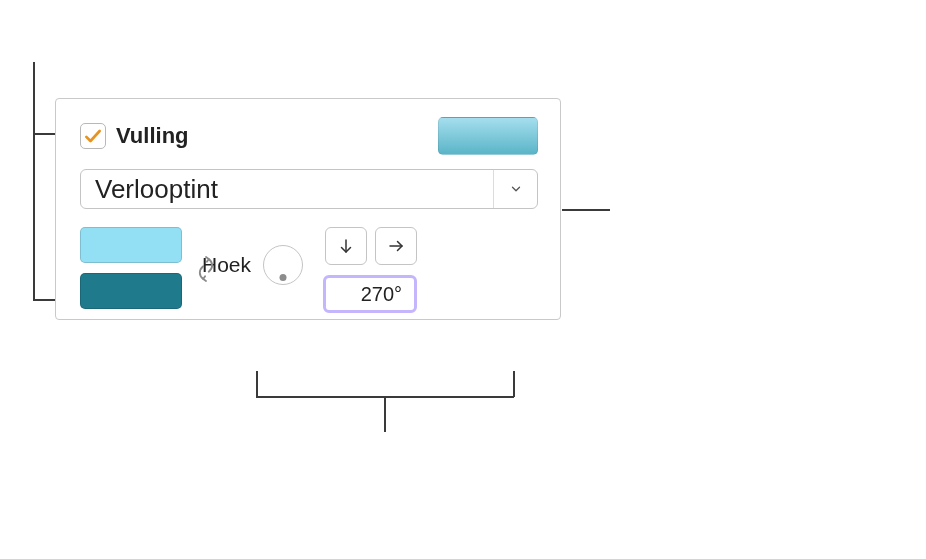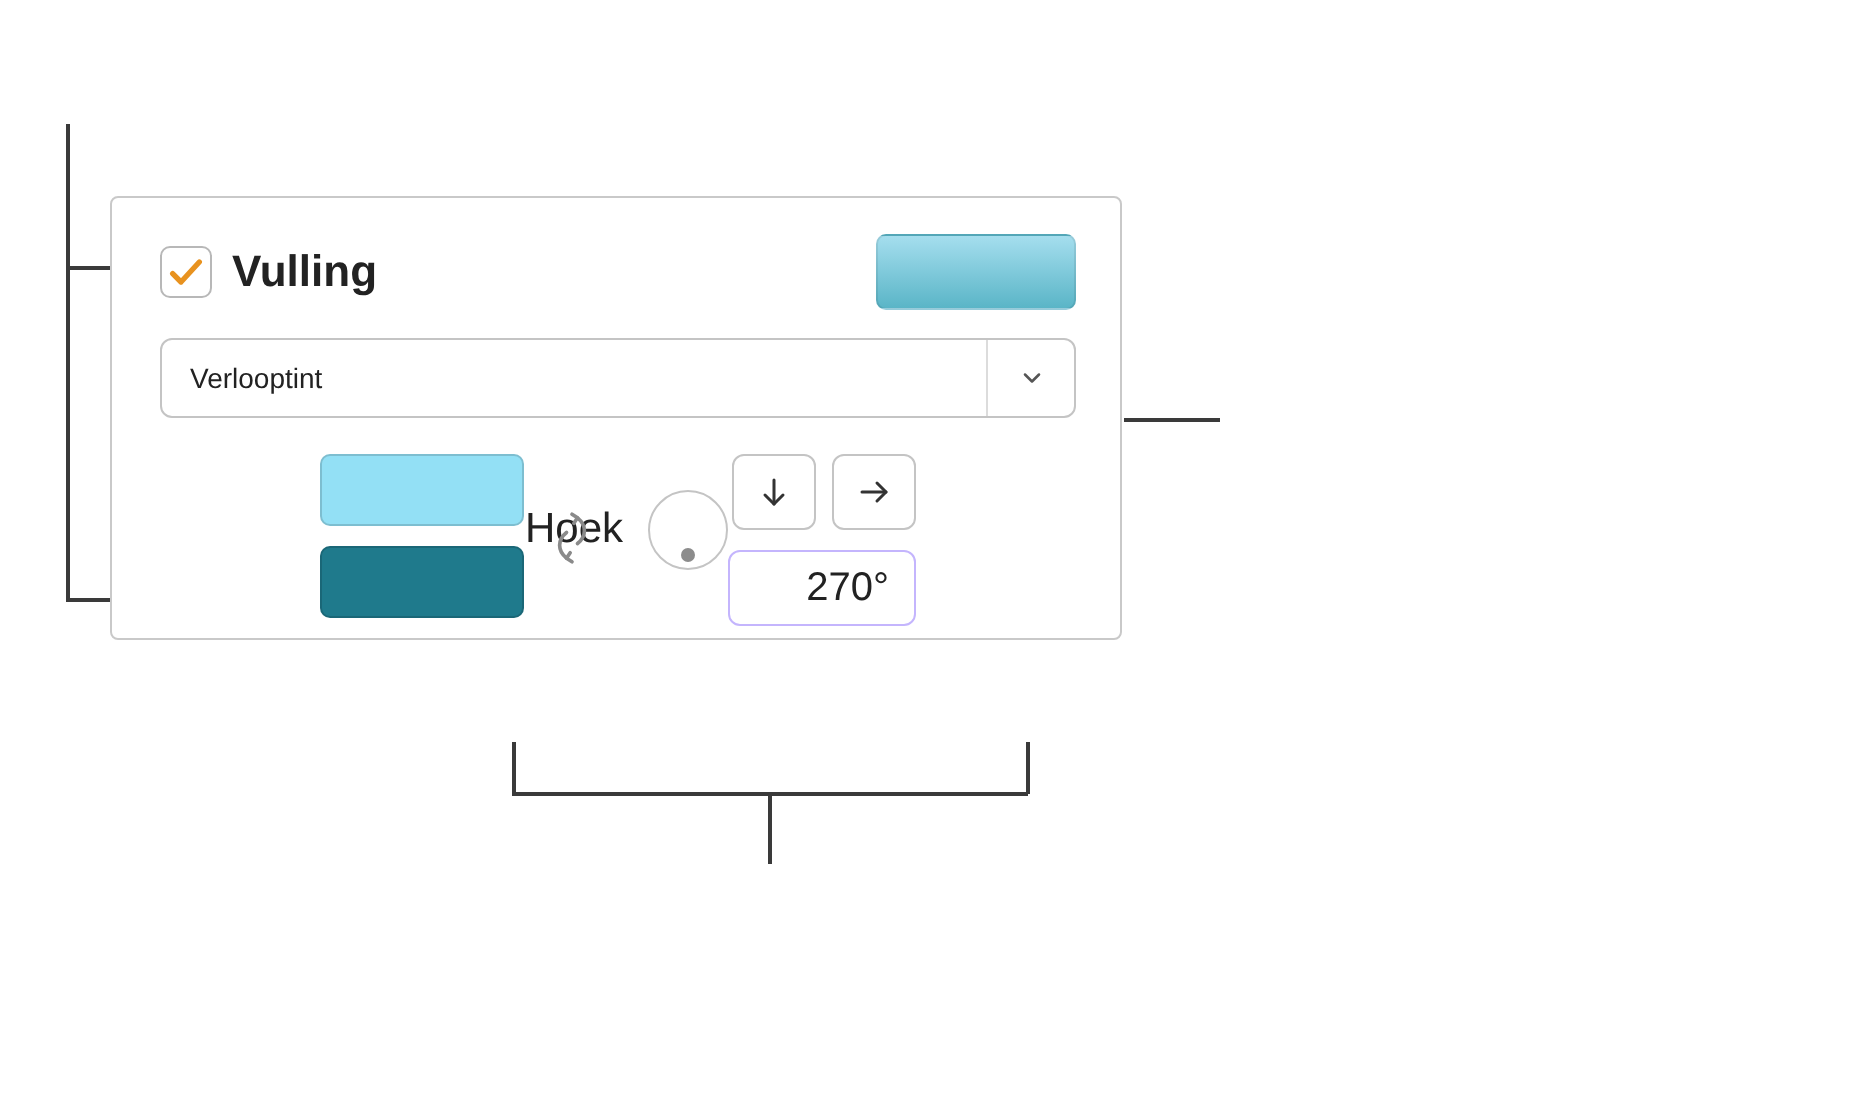--- a/index.html
+++ b/index.html
@@ -63,37 +63,38 @@
       height: 40px;
       border: 1px solid #c4c4c4;
       border-radius: 6px;
       background: #fff;
       cursor: pointer;
       margin-bottom: 18px;
     }
     .select-label {
       flex: 1;
       padding: 0 14px;
-      font-size: 14px;
+      font-size: 26px;
       color: #222;
     }
     .select-arrow-box {
       width: 44px;
       height: 100%;
       border-left: 1px solid #dcdcdc;
       display: flex;
       align-items: center;
       justify-content: center;
     }
     .select-arrow-box svg { width: 14px; height: 14px; }
 
     .lower-row {
       display: flex;
       align-items: flex-start;
-      justify-content: center;
+      justify-content: flex-start;
+      gap: 20px;
     }
     .swatch-col {
       display: flex;
       flex-direction: column;
       gap: 10px;
       position: relative;
     }
     .color-swatch {
       width: 102px;
       height: 36px;
@@ -165,21 +166,21 @@
       background: #fff;
       display: flex;
       align-items: center;
       justify-content: center;
       cursor: pointer;
     }
     .sq-btn svg { width: 18px; height: 18px; }
     .angle-field {
       width: 94px;
       height: 38px;
-      border: 1px solid #c4b5fd;
+      border: 3px solid #c4b5fd;
       border-radius: 6px;
       background: #fff;
       display: flex;
       align-items: center;
       justify-content: flex-end;
       padding: 0 12px;
       font-size: 20px;
       color: #222;
     }
 

